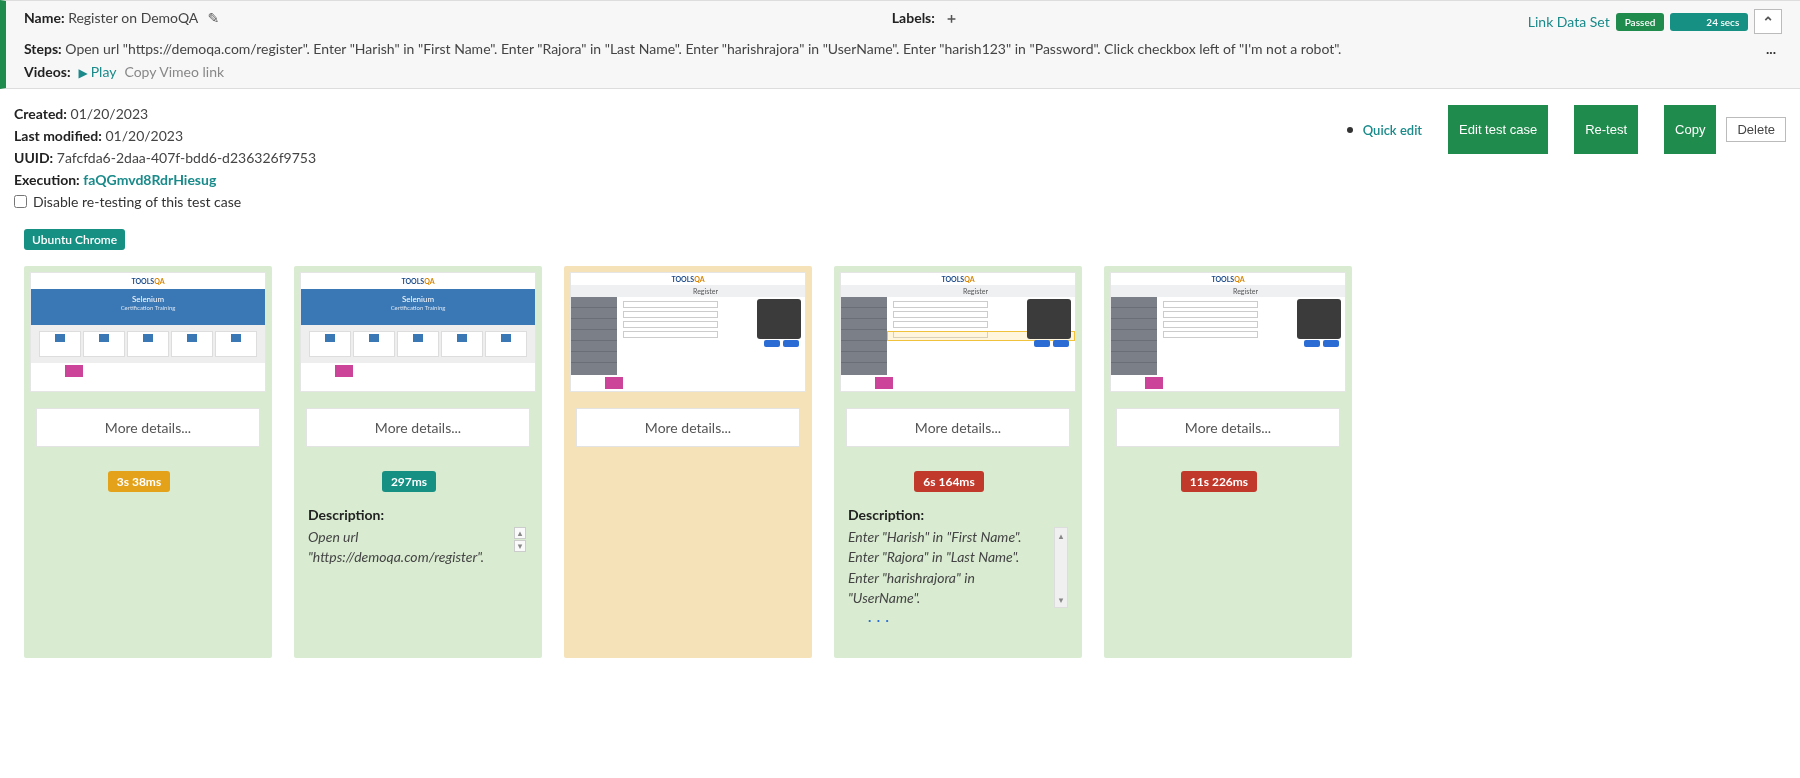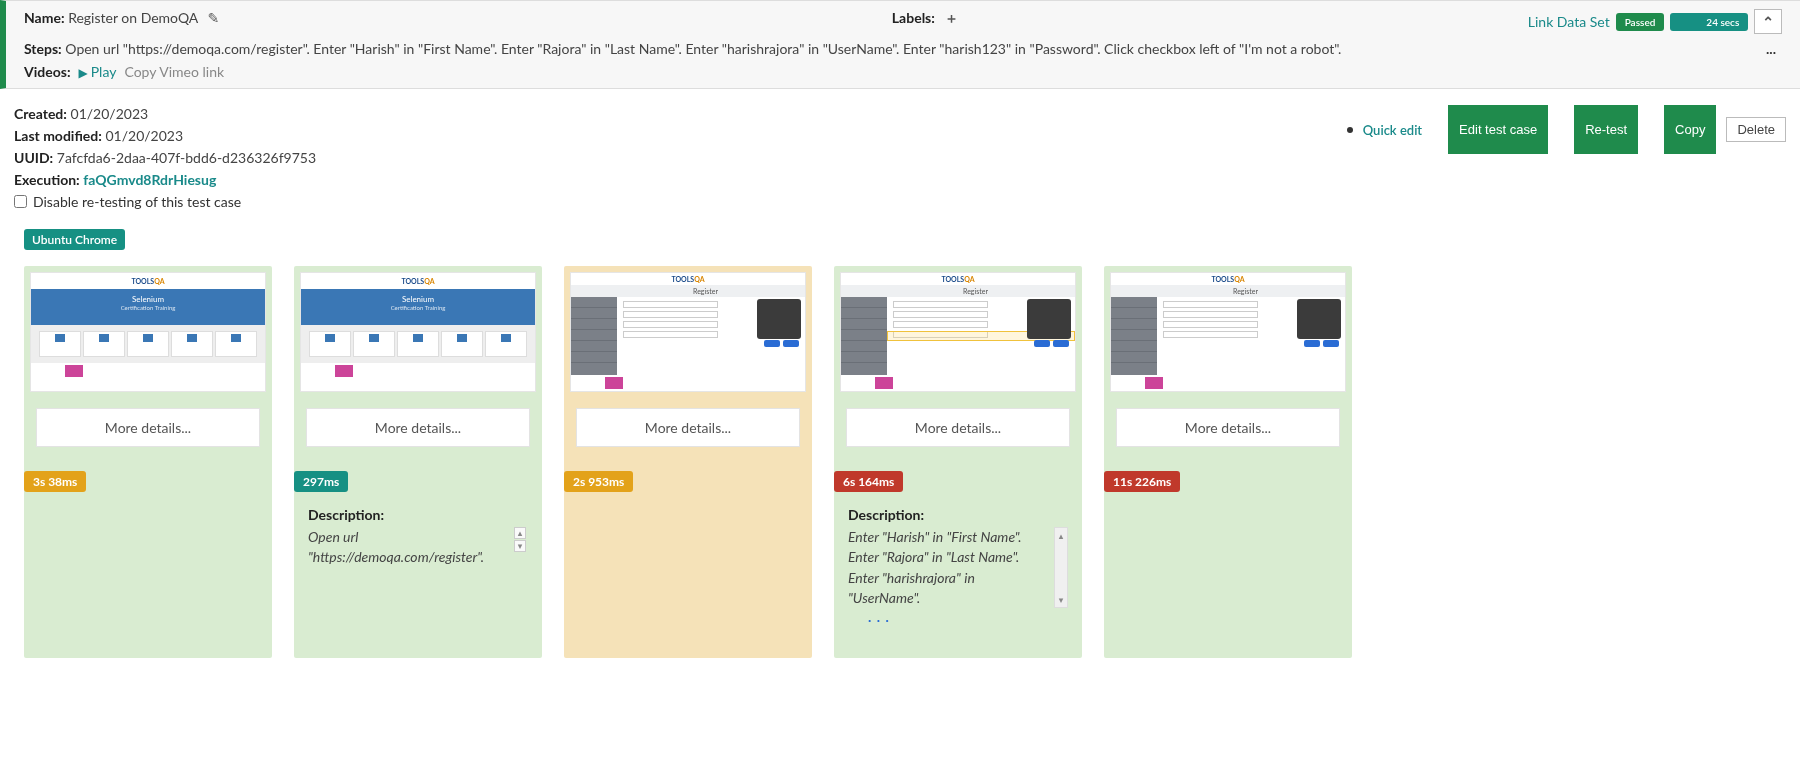--- a/index.html
+++ b/index.html
@@ -96,21 +96,21 @@
   .thumb2 .tt-btns{position:absolute; right:6px; bottom:28px; display:flex; gap:3px;}
   .thumb2 .tt-btn{ width:16px; height:7px; background:#2a6cd4; border-radius:2px;}
   .thumb2 .tt-ylw{position:absolute; left:0; top:34px; right:0; height:10px; border:1px solid #f0c23c; background:rgba(255,221,120,.25);} 
   .thumb2 .tt-foot{height:16px; background:#fff; display:flex; align-items:center; padding-left:34px;}
   .thumb2 .tt-avatar{width:18px; height:12px; background:#c49; margin-right:4px;}
 
   .more-box {
     margin: 16px 12px 0 12px; background:#fff; border:1px solid #e3e3e3;
     text-align:center; padding:10px 0; color:#555; cursor:pointer;
   }
-  .time-pill-row { display:flex; justify-content:flex-start; padding: 24px 18px 0 0;}
+  .time-pill-row { display:flex; justify-content:center; padding: 24px 18px 0 0;}
   .pill { padding:3px 9px; font-size:12px; font-weight:700; color:#fff; border-radius:3px;}
   .pill-amber{ background:#e3a21a;}
   .pill-teal { background:#169083;}
   .pill-red  { background:#c0392b;}
   .desc-block{ padding: 14px 14px 0 14px; }
   .desc-title{ font-weight:700; color:#222; margin-bottom:4px;}
   .desc-text{ font-style:italic; color:#444; line-height:1.45; }
   .desc-wrap{ display:flex; align-items:flex-start;}
   .desc-wrap .desc-text{ flex:1; }
   .sorter{ width:16px; display:flex; flex-direction:column; align-items:center; gap:1px; margin-left:6px; color:#888;}
@@ -298,23 +298,20 @@
               <div class="tt-btn"></div>
               <div class="tt-btn"></div>
             </div>
         </div>
       </div>
       <div class="tt-foot">
           <div class="tt-avatar"></div>
         </div>
     </div>
     <div class="more-box">More details...</div>
-    <div class="time-pill-row">
-        <span class="pill pill-amber">2s 953ms</span>
-      </div>
   </div>
 
   <div class="card card-green">
     <div class="thumb2">
       <div class="tt-top"><span>TOOLS</span><span class="qa">QA</span></div>
       <div class="tt-tab">Register</div>
       <div class="tt-body">
         <div class="tt-side">
             <div></div>
             <div></div>

